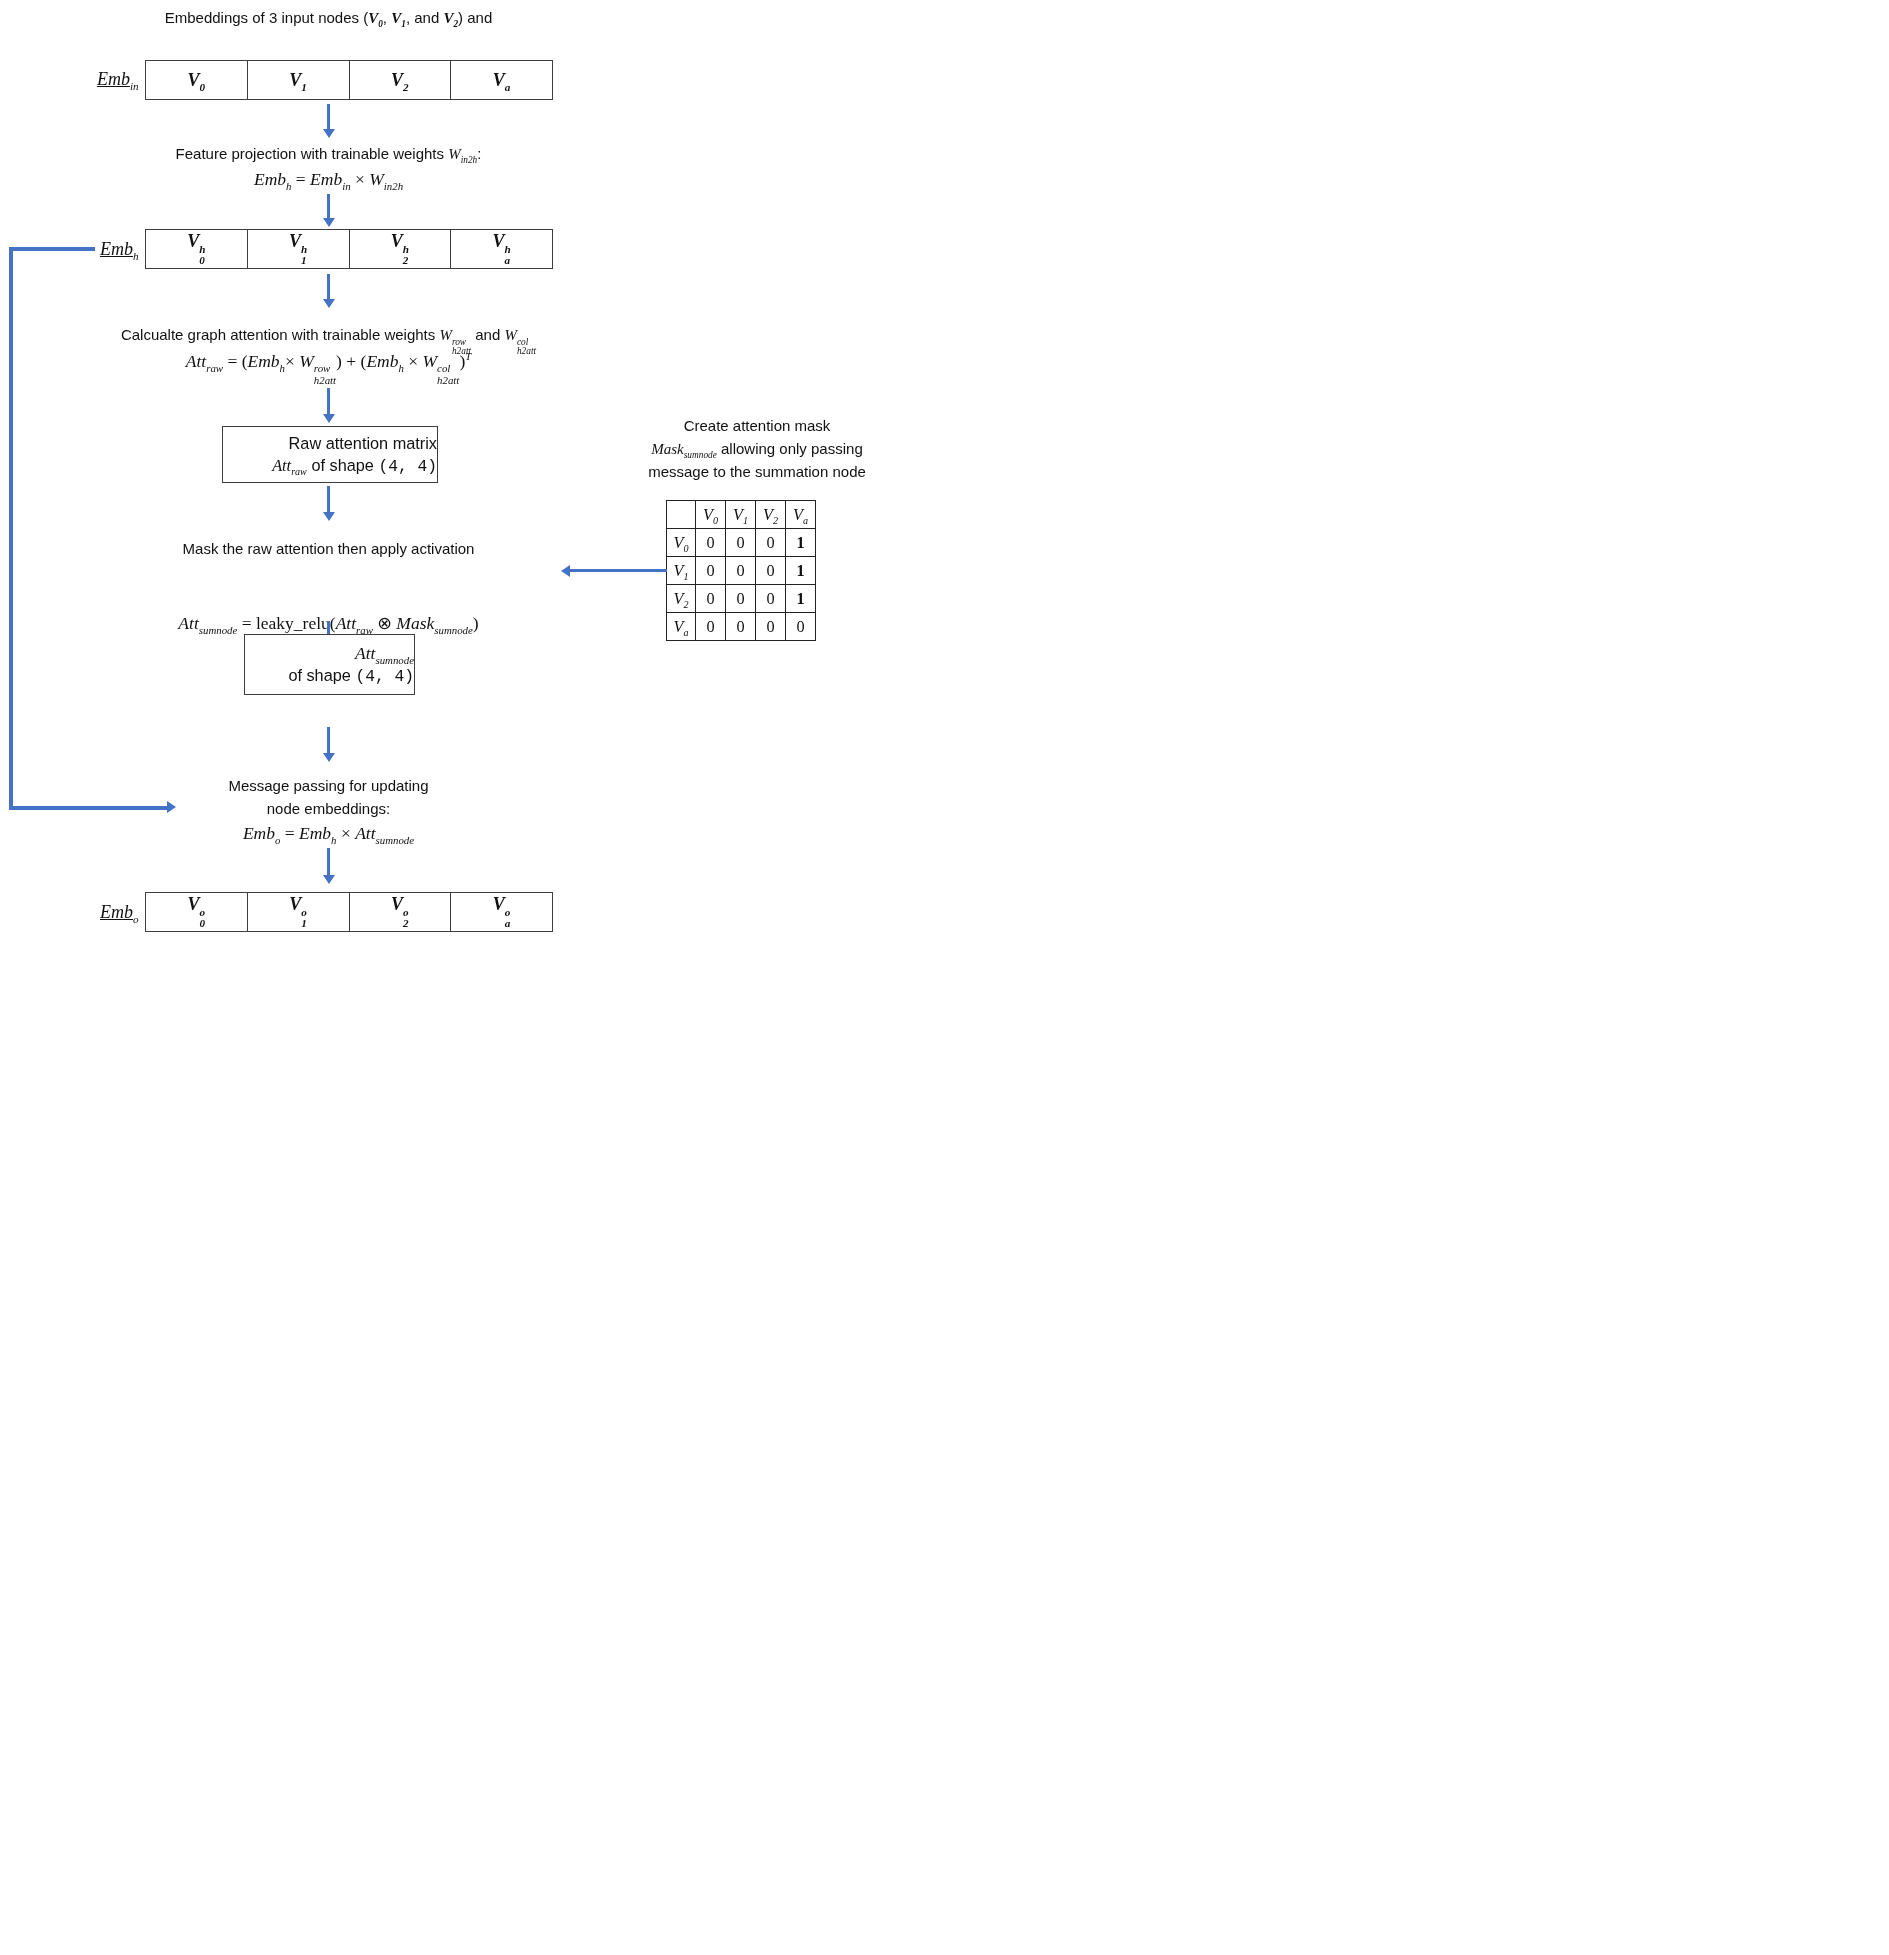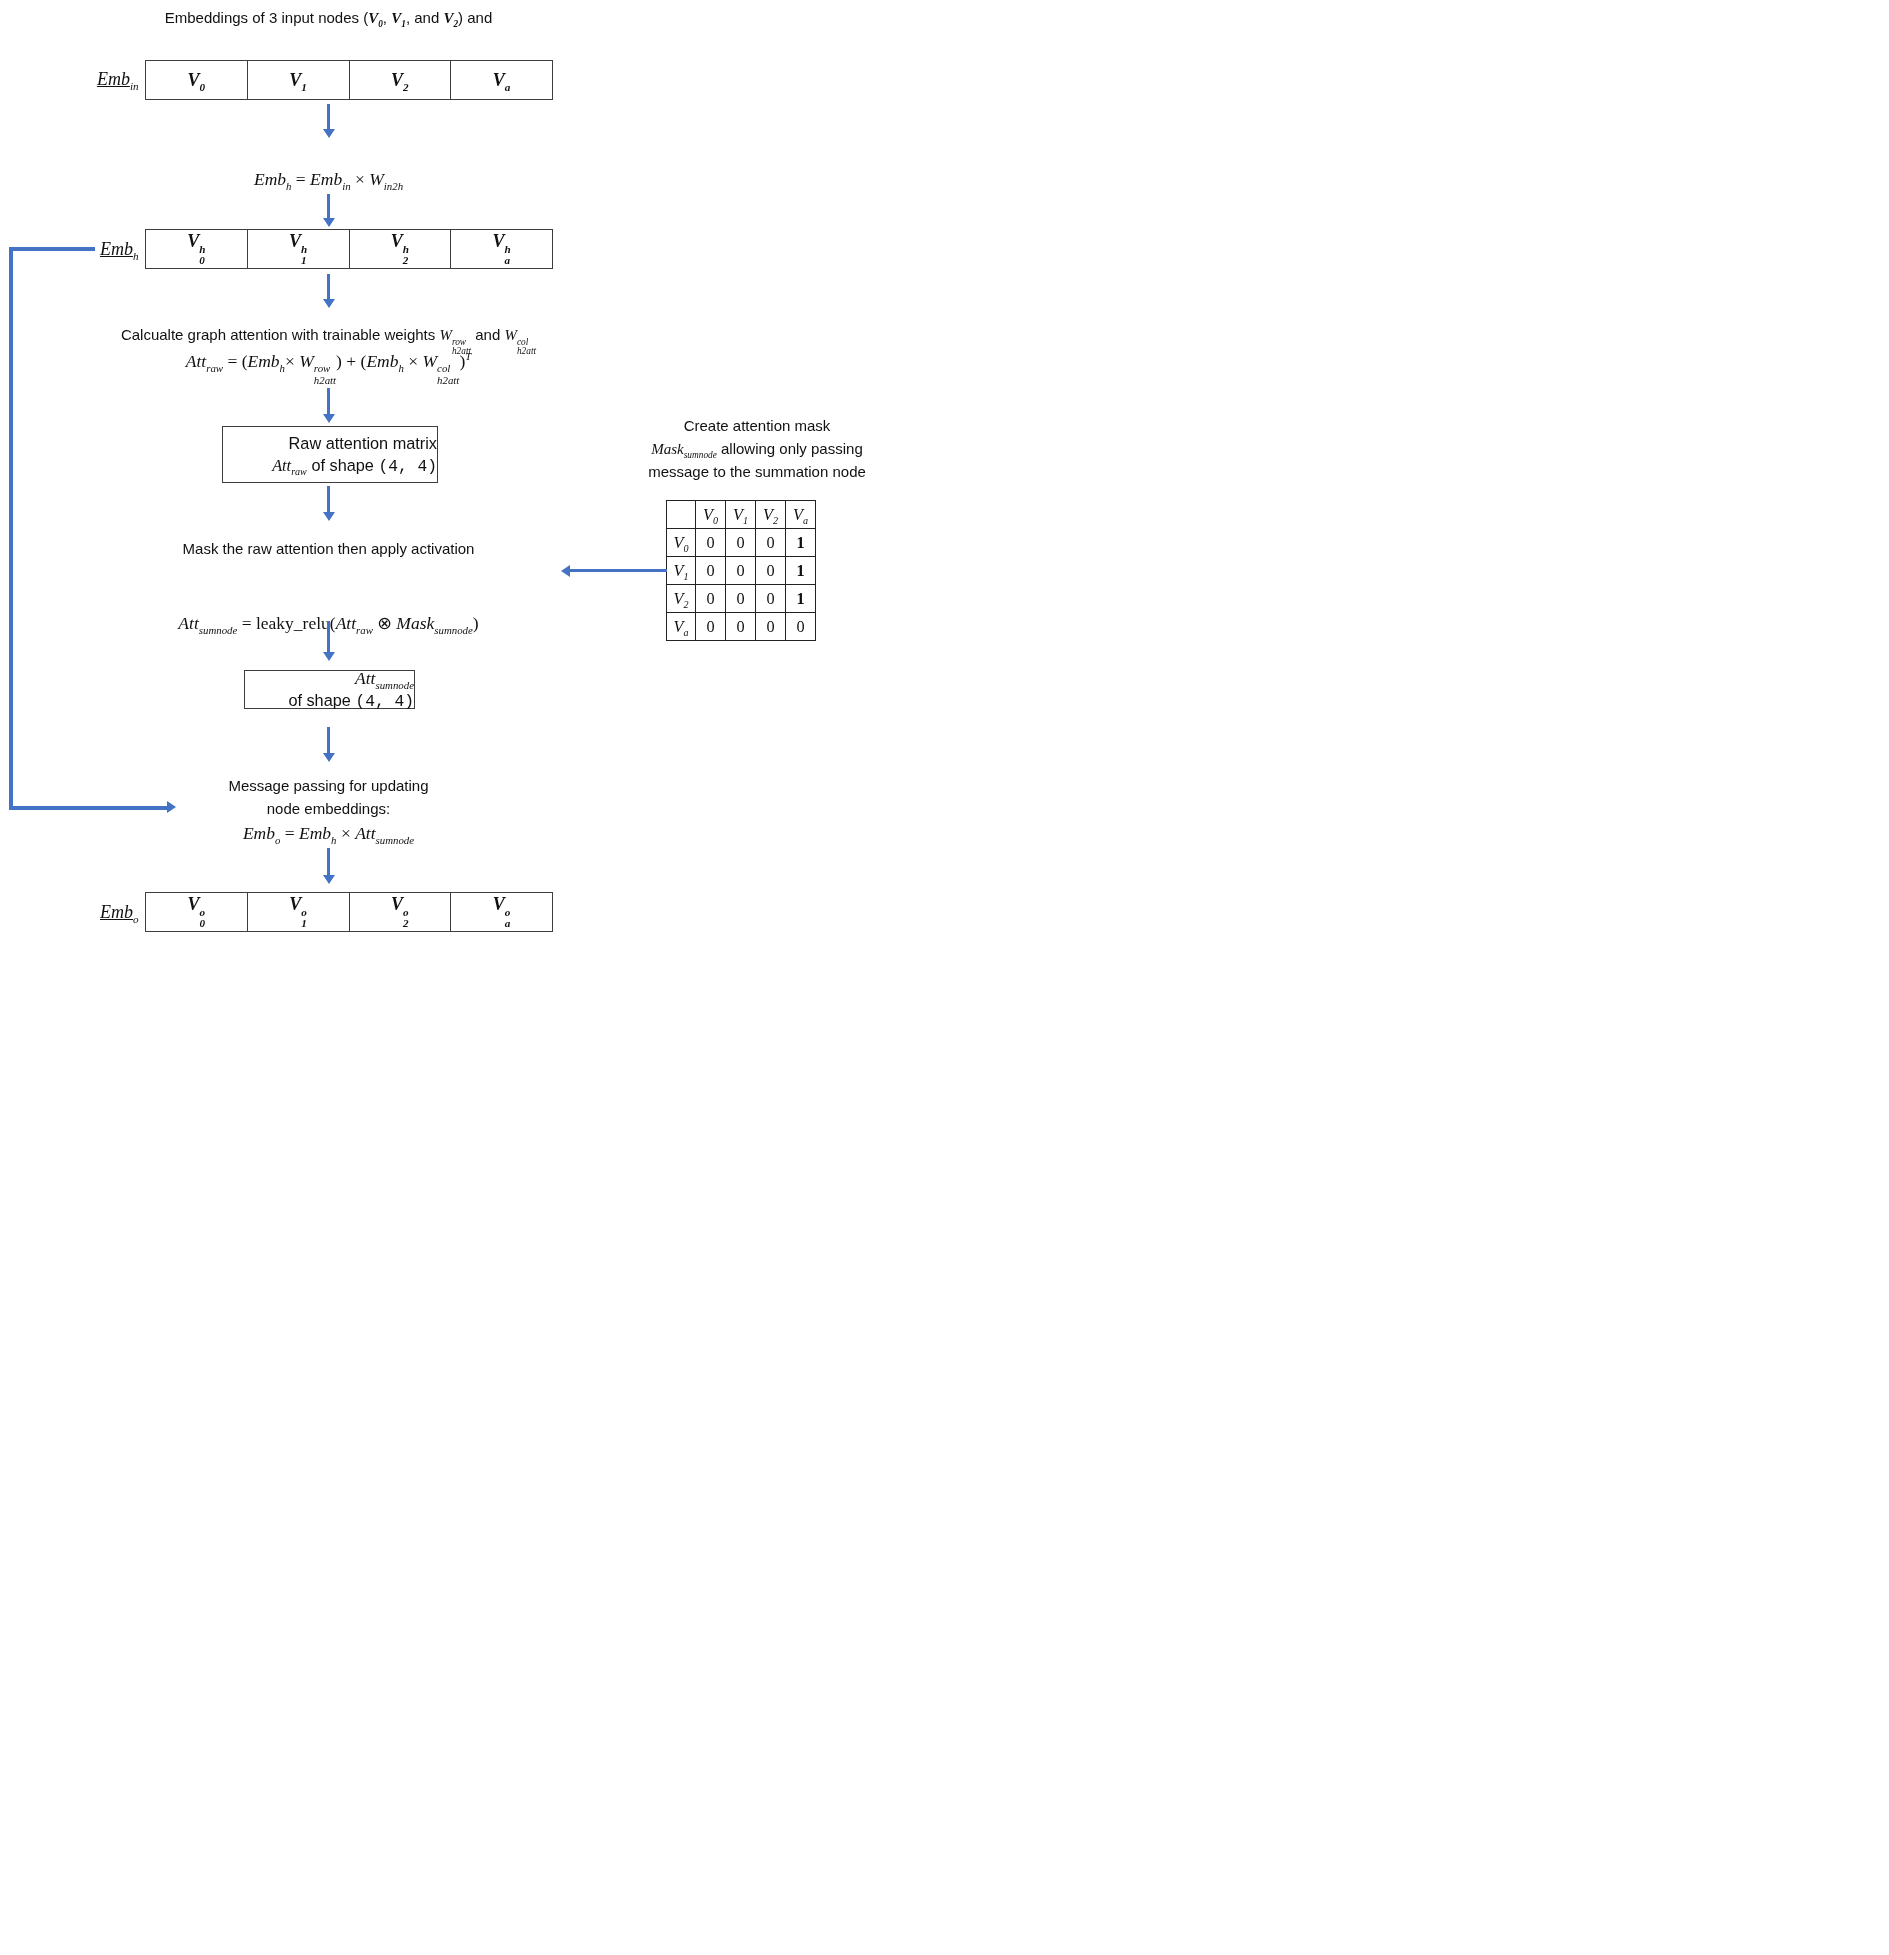--- a/index.html
+++ b/index.html
@@ -79,20 +79,21 @@
     <div class="cell">
         <span class="math">V<sub>a</sub></span>
       </div>
   </div>
 
   <div class="arrow-down" style="left:322px;top:104px;height:34px">
     <div class="shaft"></div>
     <div class="head"></div>
   </div>
 
+  <div class="txt mc" style="top:143px">Feature projection with trainable weights <span class="math">W<sub>in2h</sub></span>:</div>
   <div class="txt mc eq" style="top:168px"><span class="math">Emb<sub>h</sub></span> = <span class="math">Emb<sub>in</sub></span> × <span class="math">W<sub>in2h</sub></span></div>
 
   <div class="arrow-down" style="left:322px;top:194px;height:33px">
     <div class="shaft"></div>
     <div class="head"></div>
   </div>
 
   <div class="tbl-label math" style="top:239px"><span class="math">Emb<sub>h</sub></span></div>
   <div class="row-tbl" style="top:229px">
     <div class="cell">
@@ -157,21 +158,21 @@
   </div>
 
   <div class="txt mc" style="top:538px">Mask the raw attention then apply activation</div>
   <div class="txt mc eq" style="top:612px"><span class="math">Att<sub>sumnode</sub></span> = leaky_relu(<span class="math">Att<sub>raw</sub></span> ⊗ <span class="math">Mask<sub>sumnode</sub></span>)</div>
 
   <div class="arrow-down" style="left:322px;top:621px;height:40px">
     <div class="shaft"></div>
     <div class="head"></div>
   </div>
 
-  <div class="box" style="left:244px;top:670px;width:171px;height:39px">
+  <div class="box" style="left:244px;top:634px;width:171px;height:61px">
     <div class="bl eq"><span class="math">Att<sub>sumnode</sub></span></div>
     <div class="bl">of shape <span class="rm">(4, 4)</span></div>
   </div>
 
   <div class="arrow-down" style="left:322px;top:727px;height:35px">
     <div class="shaft"></div>
     <div class="head"></div>
   </div>
 
   <div class="txt mc" style="top:775px">Message passing for updating</div>

